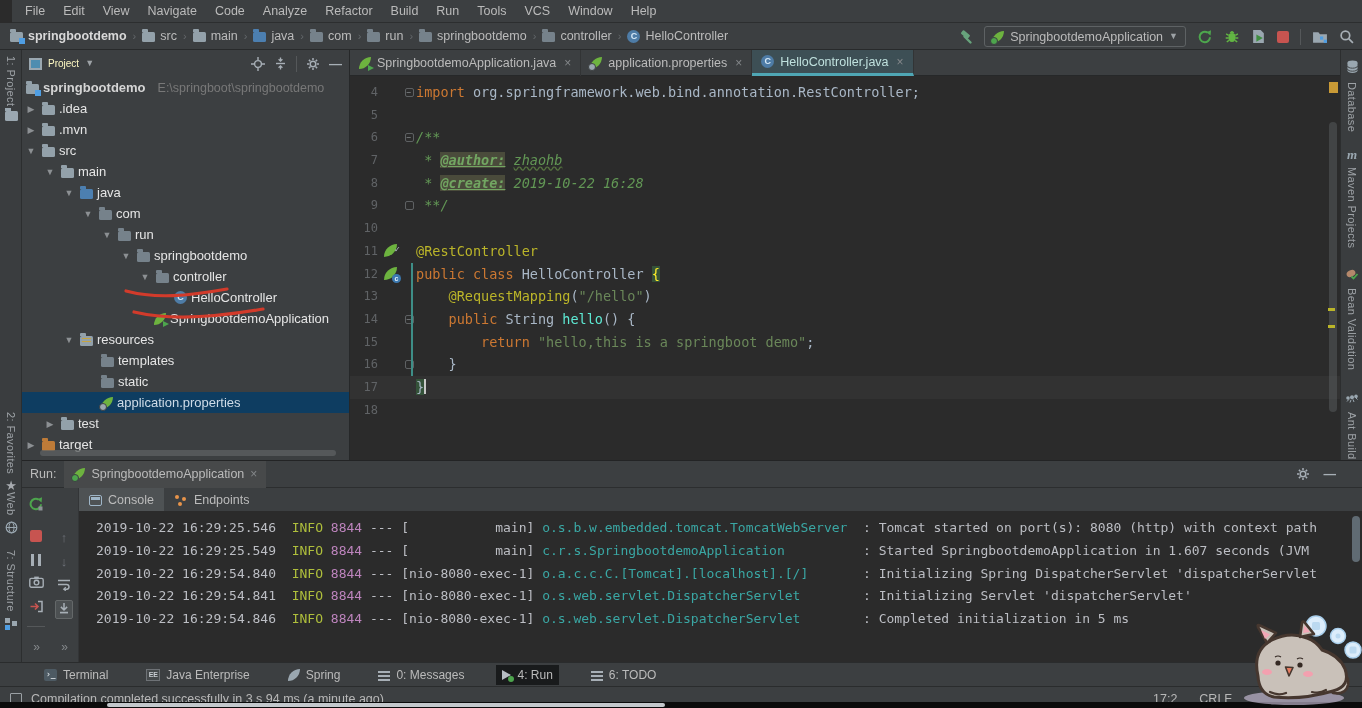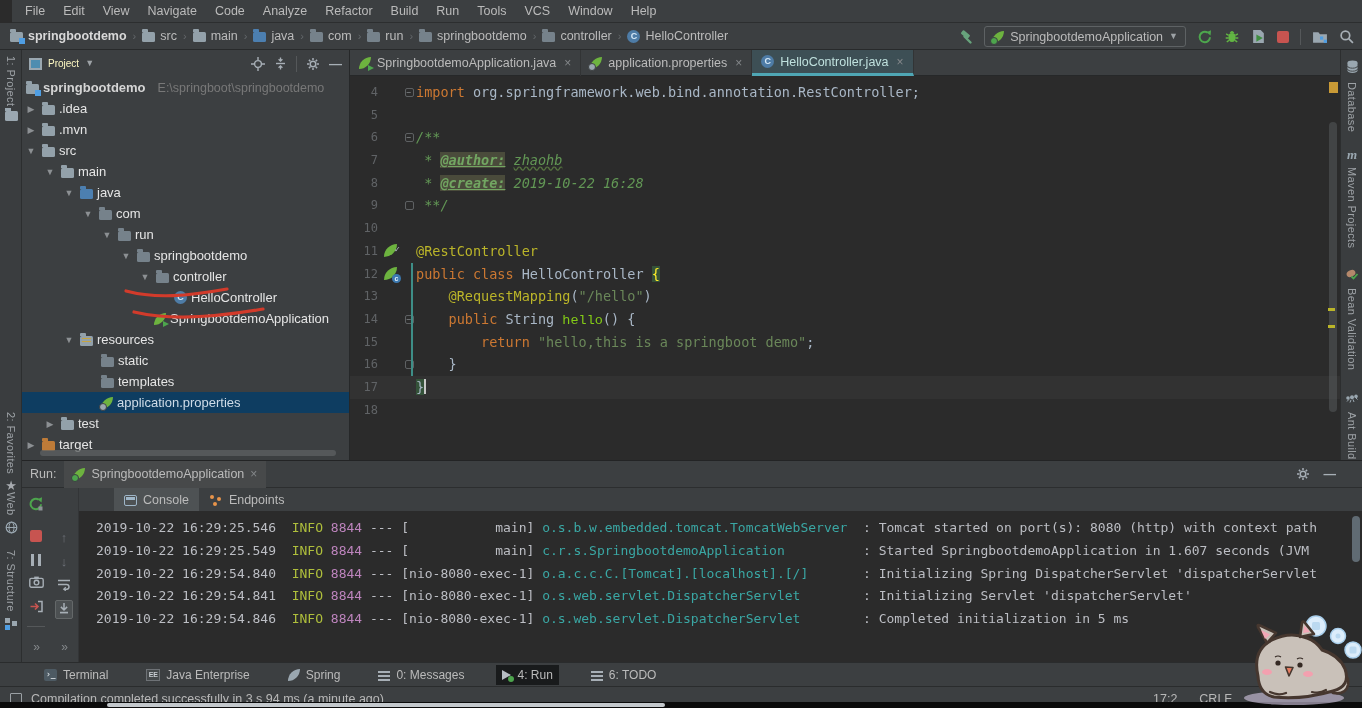--- a/index.html
+++ b/index.html
@@ -54,21 +54,21 @@
   .gut{width:20px;flex:none;position:relative;}
   .fold{width:14px;flex:none;display:flex;align-items:center;justify-content:center;}
   .fm{width:9px;height:9px;border:1px solid #5E6163;border-radius:2px;color:#8C9093;font-size:8px;
       line-height:7px;text-align:center;box-sizing:border-box;}
   .ct{flex:1;}
   .tk-kw{color:#CC7832;}.tk-pl{color:#A9B7C6;}.tk-str{color:#6A8759;}.tk-ann{color:#BBB529;}
   .tk-cm{color:#629755;font-style:italic;}
   .tk-doctag{color:#72A662;font-weight:bold;font-style:italic;text-decoration:underline;background:#4A4B3B;}
   .tk-docval{color:#629755;font-style:italic;text-decoration:underline wavy #56753F;}
   .tk-docval2{color:#629755;font-style:italic;}
-  .tk-method{color:#84cc16;font-family:Liberation Mono, monospace;}
+  .tk-method{color:#5eead4;}
   .tk-brace{background:#345239;color:#FFEF28;}
   .tk-brace2{background:#345239;color:#A9B7C6;}
   .caret{display:inline-block;width:2px;height:15px;background:#C8C8C8;vertical-align:-2px;}
   #changebar{position:absolute;left:61px;top:187px;width:2px;height:113px;background:#3E8E87;}
   #esb{position:absolute;right:3px;top:72px;width:8px;height:290px;background:#5A5D5F;opacity:.5;border-radius:4px;}
   #emark-top{position:absolute;right:2px;top:32px;width:9px;height:11px;background:#C99A36;}
   .etick{position:absolute;right:5px;width:7px;height:3px;background:#BBB529;}
   
   #runpanel{left:22px;top:460px;width:1340px;height:202px;background:#2B2B2B;border-top:1px solid #232425;box-sizing:border-box;}
   #rp-header{height:27px;background:#3C3F41;border-bottom:1px solid #2c2e2f;display:flex;align-items:center;
@@ -81,21 +81,21 @@
   #rcol2{left:28px;border-right:1px solid #333537;}
   .rci{position:absolute;left:0;width:28px;display:flex;justify-content:center;}
   .stop-sq{width:12px;height:12px;background:#C75450;border-radius:2px;}
   .pause-ic{width:10px;height:12px;border-left:3px solid #A7AFB6;border-right:3px solid #A7AFB6;box-sizing:border-box;}
   .more{color:#85898C;font-size:12px;letter-spacing:-1px;}
   .coldiv{position:absolute;left:5px;width:18px;height:1px;background:#55585A;}
   .selbox{border:1px solid #646869;background:#4C5052;border-radius:2px;padding:1px 2px;}
   #rp-tabsrow{position:absolute;left:57px;top:0;right:0;height:23px;background:#3C3F41;border-bottom:1px solid #2c2e2f;
               display:flex;align-items:flex-end;}
   .ctab{display:inline-flex;align-items:center;gap:6px;height:23px;padding:0 10px;font-size:12.5px;color:#BBBBBB;}
-  .ctab.active{background:#4E5254;margin-left:35px;}
+  .ctab.active{background:#4E5254;}
   #console{position:absolute;left:57px;top:23px;right:0;bottom:0;background:#2B2B2B;overflow:hidden;
            font-family:"DejaVu Sans Mono",monospace;font-size:13px;padding:6px 0 0 17px;box-sizing:border-box;}
   .conline{height:22.8px;line-height:22.8px;white-space:pre;color:#BCBEC4;}
   .c-lv{color:#AFBF3C;}.c-pid{color:#BD84BD;}.c-lg{color:#3AA7A4;}
   #csb{position:absolute;right:2px;top:28px;width:8px;height:46px;background:#8CA0AF;opacity:.55;border-radius:4px;}
   
   #bottombar{left:0;top:662px;width:100%;height:24px;background:#3C3F41;border-top:1px solid #2a2c2d;
              display:flex;align-items:center;gap:26px;padding-left:38px;box-sizing:border-box;}
   .bitem{display:inline-flex;align-items:center;gap:6px;font-size:12px;color:#BBBBBB;height:20px;padding:0 6px;cursor:default;}
   .bitem.active{background:#191B1C;}
@@ -428,26 +428,26 @@
           <span class="tlabel">SpringbootdemoApplication</span>
         </div>
         <div class="trow" style="padding-left: 40px;">
           <span class="arr">▼</span>
           <span class="ic icf ic-folder-resources"></span>
           <span class="tlabel">resources</span>
         </div>
         <div class="trow" style="padding-left: 61px;">
           <span class="arr"></span>
           <span class="ic icf ic-package"></span>
-          <span class="tlabel">static</span>
+          <span class="tlabel">templates</span>
         </div>
         <div class="trow" style="padding-left: 61px;">
           <span class="arr"></span>
           <span class="ic icf ic-package"></span>
-          <span class="tlabel">templates</span>
+          <span class="tlabel">static</span>
         </div>
         <div class="trow sel" style="padding-left: 61px;">
           <span class="arr"></span>
           <span class="ic lf ic-spring-leaf"></span>
           <span class="tlabel">application.properties</span>
         </div>
         <div class="trow" style="padding-left: 21px;">
           <span class="arr">▶</span>
           <span class="ic icf ic-folder"></span>
           <span class="tlabel">test</span>

